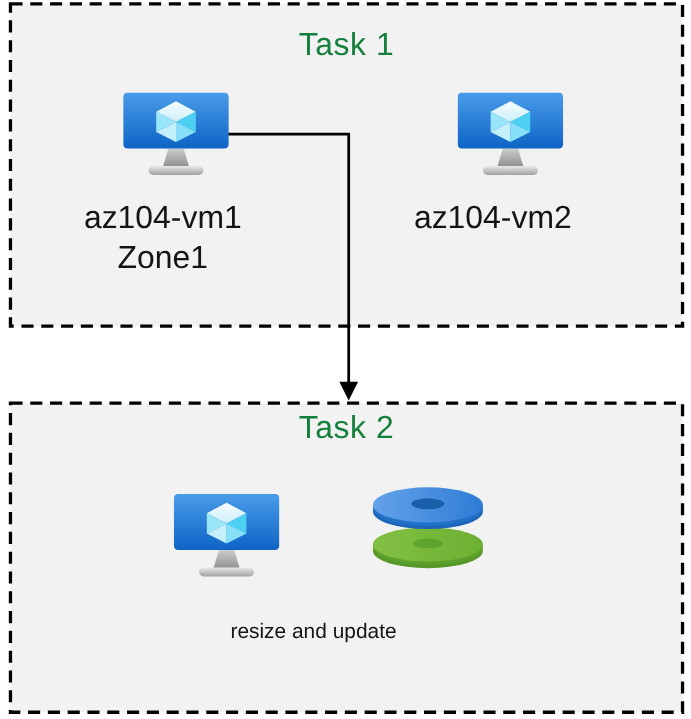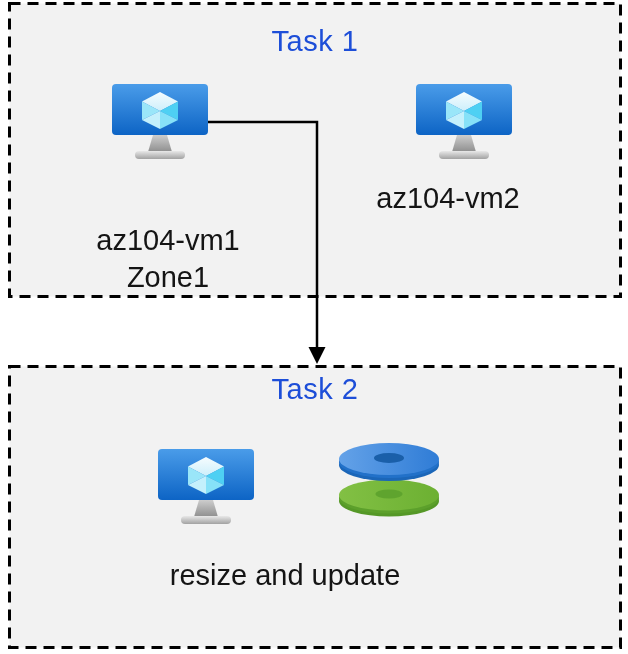--- a/index.html
+++ b/index.html
@@ -1,24 +1,24 @@
 <!DOCTYPE html>
 <html><head>
 <meta charset="utf-8">
 <style>
   html,body{margin:0;padding:0;background:#ffffff;}
   body{width:628px;height:654px;position:relative;overflow:hidden;
        font-family:"Liberation Sans","DejaVu Sans",sans-serif;}
   #stage{position:absolute;left:0;top:0;width:628px;height:654px;}
   .bg-layer{position:absolute;left:0;top:0;z-index:1;}
   .abs{position:absolute;z-index:2;}
-  .box-title{color:#1d4ed8;font-size:29px;line-height:34px;text-align:center;
+  .box-title{color:#15803d;font-size:29px;line-height:34px;text-align:center;
              letter-spacing:0.5px;}
   .vm-label{color:#141414;font-size:29px;line-height:37px;text-align:center;}
-  .caption{color:#141414;font-size:29px;line-height:36px;text-align:center;}
+  .caption{color:#141414;font-size:19px;line-height:36px;text-align:center;}
   .icon-svg{display:block;}
 </style>
 </head>
 <body>
 
 <div id="stage">
 
   <svg width="0" height="0" style="position:absolute" aria-hidden="true">
     <defs>
       <linearGradient id="screenGrad" x1="0" y1="0" x2="0" y2="1">
@@ -78,21 +78,21 @@
     <rect x="0" y="0" width="96" height="51" rx="4" fill="url(#screenGrad)"></rect>
     <g>
       <polygon points="48,8 66,17.5 48,27 30,17.5" fill="url(#cubeTopGrad)"></polygon>
       <polygon points="30,17.5 48,27 30,36" fill="#9ae6f9"></polygon>
       <polygon points="30,36 48,27 48,45" fill="#c4f0fc"></polygon>
       <polygon points="66,17.5 48,27 66,36" fill="#4ed0f3"></polygon>
       <polygon points="66,36 48,27 48,45" fill="#86e1f8"></polygon>
     </g>
   </svg>
 
-  <div class="abs vm-label" style="left:68px;top:180px;width:200px;margin-top:42px;">
+  <div class="abs vm-label" style="left:48px;top:180px;width:200px;">
     <div>az104-vm1</div>
     <div>Zone1</div>
   </div>
   <div class="abs vm-label" style="left:348px;top:180px;width:200px;">
     <div>az104-vm2</div>
   </div>
 
   <div class="abs box-title" style="left:8px;top:372px;width:614px;">Task 2</div>
 
   <svg class="abs icon-svg" style="left:158px;top:449px;" width="96" height="78" viewBox="0 0 96 78">

